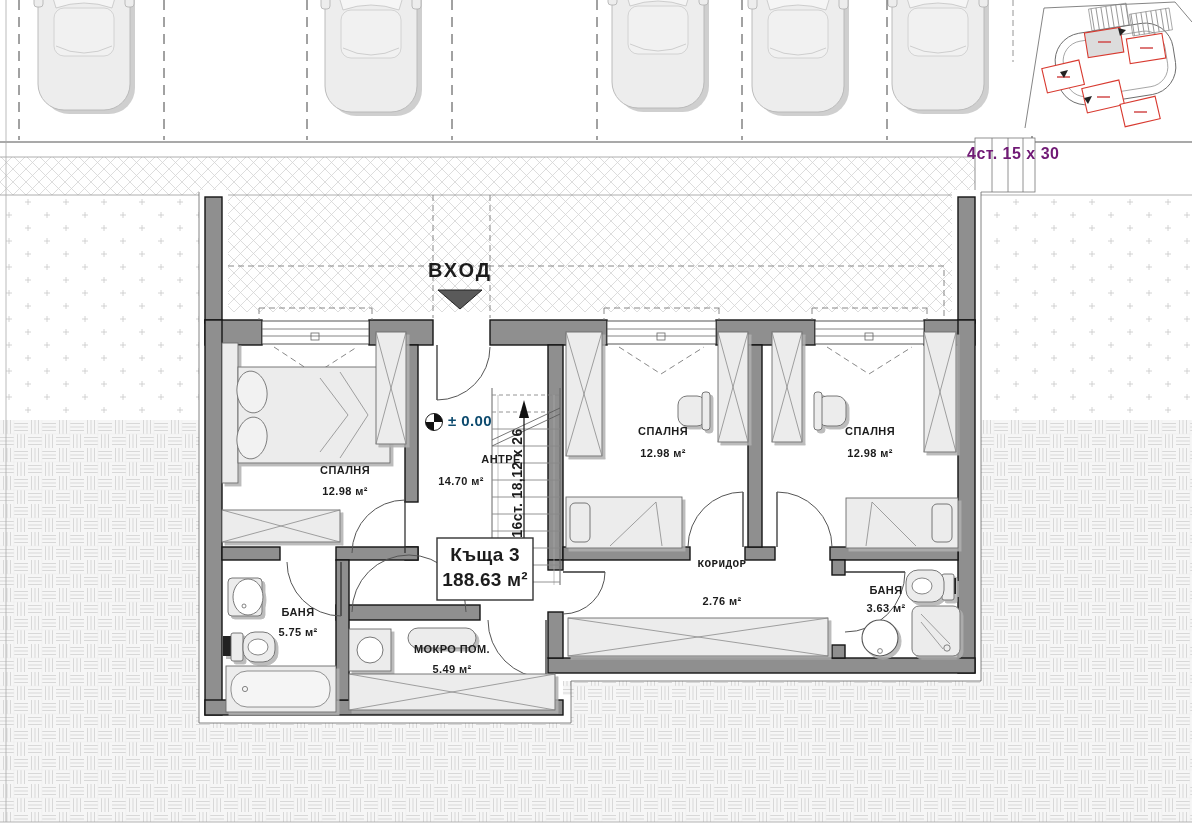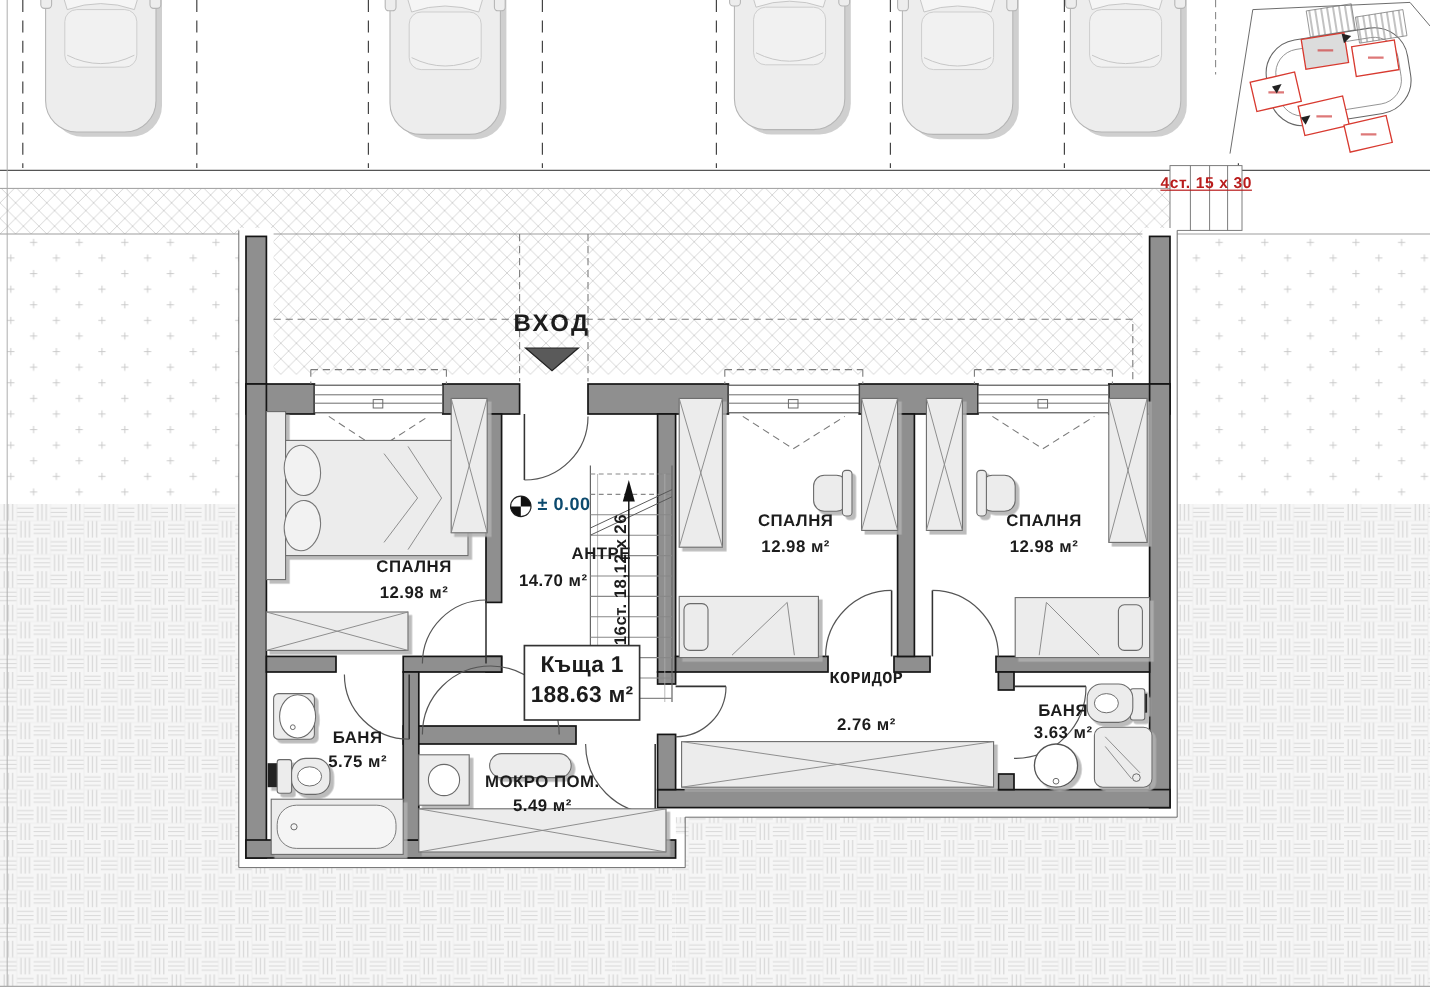--- a/index.html
+++ b/index.html
@@ -1,23 +1,23 @@
 <!DOCTYPE html>
 <html><head>
 <meta charset="utf-8">
 <style>
   html,body{margin:0;padding:0;background:#ffffff;}
   #stage{position:relative;width:1192px;height:828px;background:#fff;overflow:hidden;
          font-family:"Liberation Sans",sans-serif;}
   #plan-svg{position:absolute;left:0;top:0;}
   .lbl{position:absolute;font-weight:bold;color:#1c1c1c;white-space:nowrap;
-       transform:translateX(-50%);font-size:14px;letter-spacing:.4px;}
+       transform:translateX(-50%);font-size:11px;letter-spacing:.4px;}
   .fsbig{font-size:20px;letter-spacing:2px;}
   .fsbox{font-size:19px;letter-spacing:.2px;}
-  .fssm{font-size:13px;font-weight:bold;color:#b91c1c;transform:none;letter-spacing:.5px;text-decoration:underline;}
+  .fssm{font-size:16px;font-weight:bold;color:#701a75;transform:none;letter-spacing:.5px;}
   .fslevel{font-size:15px;transform:none;color:#0c4a6e;}
   .vert{font-size:14px;transform:translate(-50%,-50%) rotate(-90deg);}
   .watermark{position:absolute;font-size:31px;font-weight:bold;letter-spacing:4px;
        color:rgba(185,78,84,.8);transform:none;}
   
   .wall{fill:#8f8f8f;stroke:#151515;stroke-width:1.4;}
   .furn{fill:#ececec;stroke:#6a6a6a;stroke-width:.9;}
   .sh{filter:url(#fsh);}
   .xline{stroke:#8a8a8a;stroke-width:.8;fill:none;}
   .door{stroke:#555;stroke-width:1;fill:none;}
@@ -357,21 +357,21 @@
 
 <div class="lbl" style="left:452px;top:643px;">МОКРО ПОМ.</div>
 <div class="lbl" style="left:452px;top:663px;">5.49 м²</div>
 
 <div class="lbl" style="left:722px;top:558px;font-family:Liberation Mono, monospace;">КОРИДОР</div>
 <div class="lbl" style="left:722px;top:595px;">2.76 м²</div>
 
 <div class="lbl" style="left:886px;top:584px;">БАНЯ</div>
 <div class="lbl" style="left:886px;top:602px;text-align:center;">3.63 м²</div>
 
-<div class="lbl fsbox" style="left:485px;top:544px;">Къща 1</div>
+<div class="lbl fsbox" style="left:485px;top:544px;">Къща 3</div>
 <div class="lbl fsbox" style="left:485px;top:569px;">188.63 м²</div>
 
 <div class="lbl fslevel" style="left:448px;top:412px;">± 0.00</div>
 <div class="lbl vert" style="left:517px;top:483px;">16ст. 18,12 x 26</div>
 <div class="lbl fssm" style="left:967px;top:145px;">4ст. 15 x 30</div>
 
 
 </div>
 
 </body></html>

